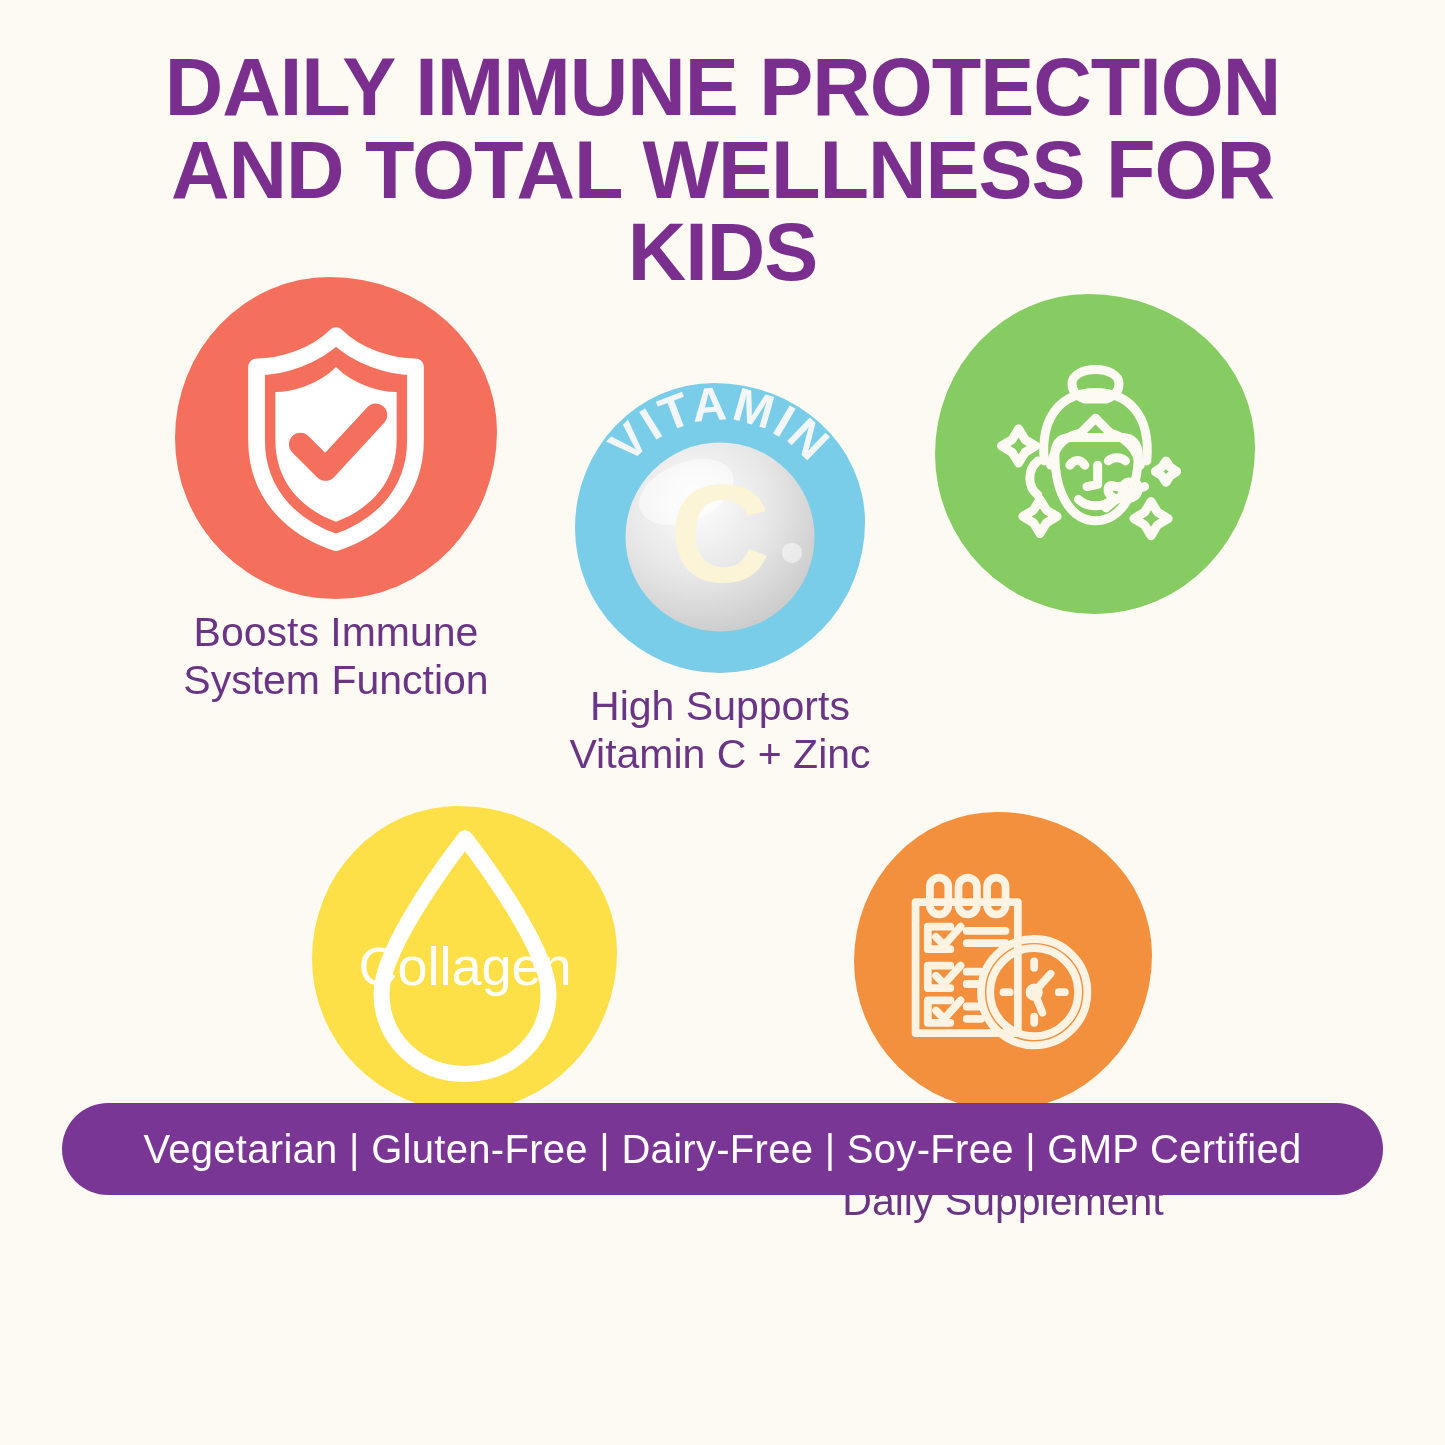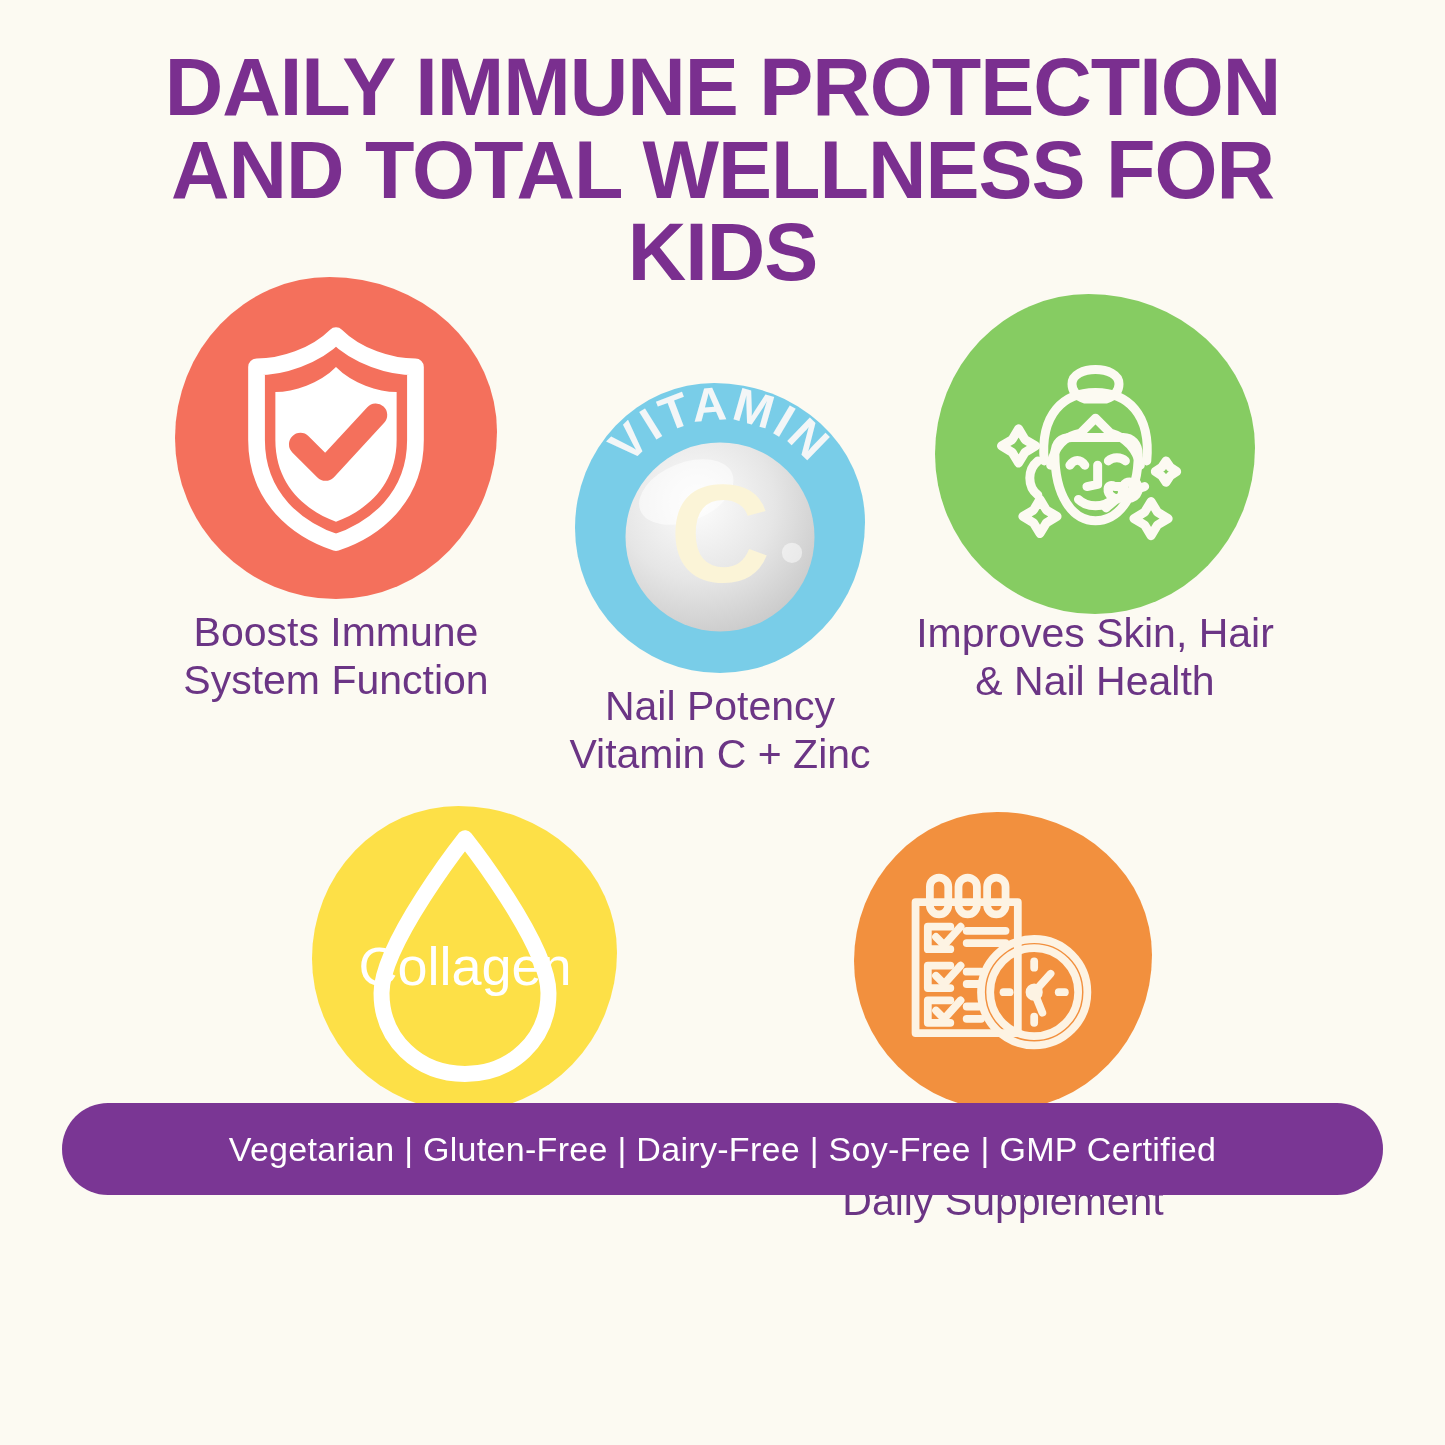--- a/index.html
+++ b/index.html
@@ -72,21 +72,21 @@
     position:absolute;
     left:62px; bottom:42px;
     width:1321px; height:92px;
     background:#7A3694;
     border-radius:46px;
     display:flex;align-items:center;justify-content:center;
   }
   .banner-text{
     color:#FFFFFF;
     font-family:"Liberation Sans", sans-serif;
-    font-size:34px;
+    font-size:40px;
     letter-spacing:0.3px;
     white-space:nowrap;
   }
 
   svg{display:block;overflow:visible;}
 </style>
 </head>
 <body>
 
 <div class="stage">
@@ -122,21 +122,21 @@
           <circle cx="60" cy="64" r="42" fill="url(#pill)"></circle>
           <ellipse cx="45" cy="44" rx="22" ry="13" fill="#FFFFFF" opacity="0.55" transform="rotate(-22 45 44)"></ellipse>
           <circle cx="92" cy="71" r="4.5" fill="#FFFFFF" opacity="0.5"></circle>
           <text font-family="Liberation Sans, sans-serif" font-size="21" font-weight="bold" fill="#F3F6F7" letter-spacing="1.2">
             <textPath href="#arcpath" startOffset="50%" text-anchor="middle">VITAMIN</textPath>
           </text>
           <text x="60" y="84" text-anchor="middle" font-family="Liberation Sans, sans-serif" font-size="62" font-weight="bold" fill="#FBF4D7">C</text>
         </svg>
       </span>
     </div>
-    <div class="caption">Nail Potency
+    <div class="caption">High Supports
 Vitamin C + Zinc</div>
   </div>
 
   <div class="feature" id="f-skin">
     <div class="badge">
       <span>
         <svg width="235" height="235" viewBox="0 0 110 110">
           <g fill="none" stroke="#FCFAF2" stroke-width="4.2" stroke-linecap="round" stroke-linejoin="round">
 
             <path d="M44 22 C44 13 66 13 66 22 C66 26 63 28 60 29 L50 29 C47 28 44 26 44 22 Z"></path>
@@ -161,22 +161,20 @@
             <path d="M28 58 C23 62 23 70 28 74"></path>
 
             <path d="M19 43 L22 48 L27 51 L22 54 L19 59 L16 54 L11 51 L16 48 Z"></path>
             <path d="M29 76 L32 81 L37 84 L32 87 L29 92 L26 87 L21 84 L26 81 Z"></path>
             <path d="M81 77 L84 82 L89 85 L84 88 L81 93 L78 88 L73 85 L78 82 Z"></path>
             <path d="M88 58 L90 61 L93 63 L90 65 L88 68 L86 65 L83 63 L86 61 Z"></path>
           </g>
         </svg>
       </span>
     </div>
-    <div class="caption">Improves Skin, Hair
-&amp; Nail Health</div>
   </div>
 
   <div class="feature" id="f-collagen">
     <div class="badge">
       <span>
         <svg width="250" height="275" viewBox="0 0 100 112">
           <path d="M50 7 C50 7 16 50 16 70 C16 89 31 103 50 103 C69 103 84 89 84 70 C84 50 50 7 50 7 Z" fill="none" stroke="#FFFFFF" stroke-width="6.5" stroke-linejoin="round"></path>
           <text x="50" y="67" text-anchor="middle" font-family="Liberation Sans, sans-serif" font-size="22" fill="#FFFFFF">Collagen</text>
         </svg>
       </span>

